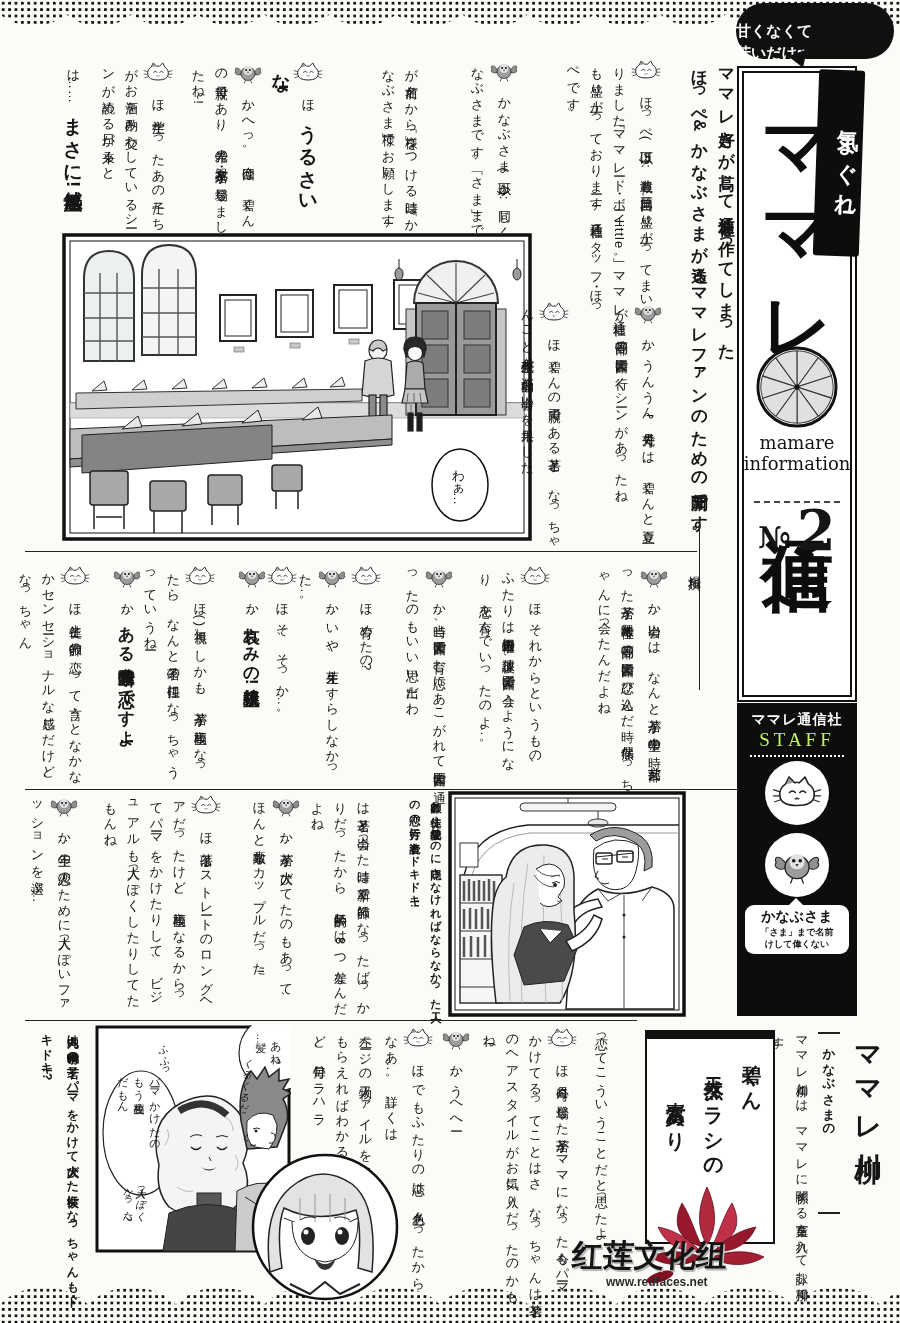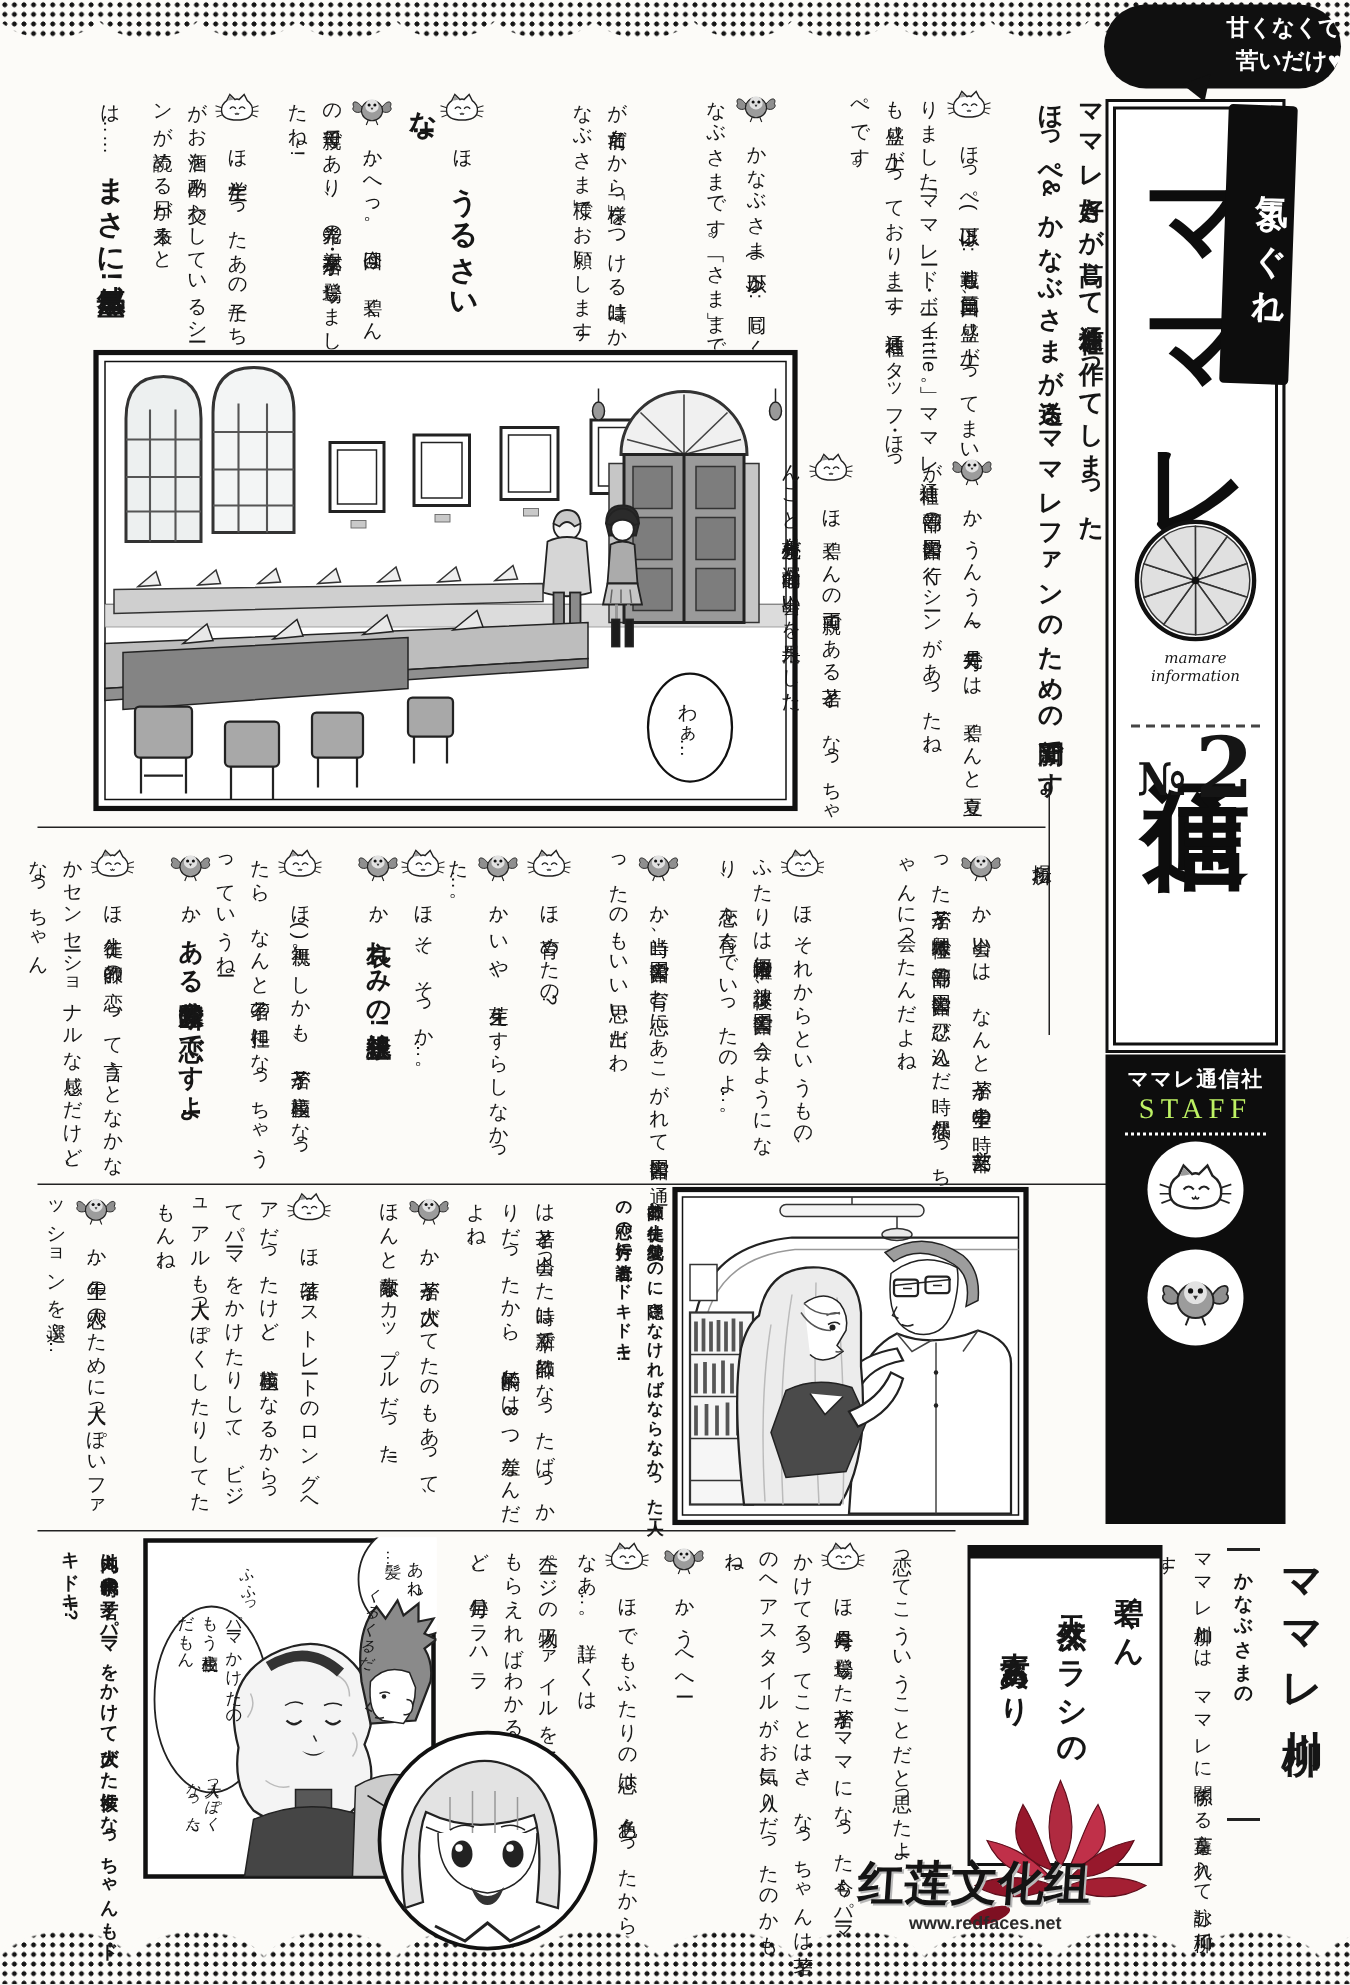--- a/index.html
+++ b/index.html
@@ -21,32 +21,32 @@
   .v{position:absolute;writing-mode:vertical-rl;text-orientation:mixed;white-space:pre-line;line-height:23px;
      font-size:13px;letter-spacing:1px;color:#161616;}
   .turn .em{font-size:19px;font-weight:700;letter-spacing:2px;}
   .turn .em2{font-size:16.5px;font-weight:700;letter-spacing:1px;}
   .b{font-weight:700;}
   .spk{width:30px;height:23px;display:inline-block;margin:1px 0 6px 0;}
   .hr{position:absolute;border-top:1.8px solid #222;}
   .vr{position:absolute;border-left:1.5px solid #222;}
   
   .bubble{position:absolute;left:736px;top:3px;width:158px;height:56px;background:#101010;border-radius:30px;
-          color:#fff;text-align:right;font-weight:700;font-size:15px;line-height:1.45;padding-top:5px;
+          color:#fff;text-align:left;font-weight:700;font-size:15px;line-height:1.45;padding-top:17px;
           box-sizing:border-box;white-space:pre-line;z-index:4;}
   .bubble-tail{position:absolute;left:792px;top:52px;width:0;height:0;border:10px solid transparent;
           border-top:16px solid #101010;transform:rotate(-20deg);z-index:4;}
   .title-box{position:absolute;left:737px;top:66px;width:120px;height:636px;background:#fff;border:2px solid #111;
           box-shadow:inset 0 0 0 3px #fff, inset 0 0 0 5px #111;box-sizing:border-box;z-index:2;}
   .title-kanji{writing-mode:vertical-rl;font-family:"Liberation Serif",serif;font-weight:700;color:#0d0d0d;
           font-size:70px;line-height:1;display:block;margin:0 auto;letter-spacing:6px;}
   .banner{position:absolute;left:816px;top:70px;width:46px;height:186px;background:#0d0d0d;color:#fff;z-index:3;
           writing-mode:vertical-rl;font-size:22px;font-weight:700;letter-spacing:5px;text-align:center;
           padding-top:8px;box-sizing:border-box;border-radius:3px;transform:rotate(2deg);}
-  .logo-sub{font-family:"DejaVu Serif",serif;font-style:italic;font-size:10px;text-align:center;line-height:1.15;}
+  .logo-sub{font-family:"DejaVu Serif",serif;font-size:18px;text-align:center;line-height:1.15;}
   .issue-row{display:flex;align-items:flex-end;justify-content:center;gap:6px;margin-top:2px;}
   .no-sign{font-family:"DejaVu Serif",serif;font-weight:700;font-size:30px;}
   .no-num{font-family:"DejaVu Serif",serif;font-weight:700;font-size:56px;line-height:0.9;}
   .dash-div{width:86px;margin:10px auto 0;border-top:2px dashed #444;}
   
   .staff-box{position:absolute;left:737px;top:703px;width:120px;height:313px;background:#0d0d0d;z-index:2;
           box-sizing:border-box;padding-top:8px;}
   .staff-org{color:#fff;font-size:14px;font-weight:700;text-align:center;letter-spacing:1px;}
   .staff-word{color:#bef264;font-family:"Liberation Serif",serif;font-size:19px;letter-spacing:4px;text-align:center;}
   .staff-div{width:78%;margin:4px auto 2px;border-top:2px dotted #fff;}
@@ -150,20 +150,25 @@
     <div class="avatar">
       <svg width="50" height="38">
           <use href="#sym-cat"></use>
         </svg>
     </div>
     <div class="avatar">
       <svg width="48" height="40">
           <use href="#sym-bird"></use>
         </svg>
     </div>
+    <div class="staff-label">
+      <div class="staff-name">かなぶさま</div>
+      <div class="staff-desc">「さま」まで名前
+けして偉くない</div>
+    </div>
   </div>
 
   <div class="v b" style="left:686px;top:58px;width:54px;height:506px;font-size:16.5px;line-height:27px;letter-spacing:1.5px;">ママレ好きが高じて通信社を作ってしまった
 ほっぺ&amp;かなぶさまが送るママレファンのための新聞です。</div>
 
   <div class="v turn" style="left:552px;top:58px;width:132px;height:258px;">
     <svg class="spk">
         <use href="#sym-cat"></use>
       </svg><span>ほっぺ(以下ほ):連載も第三回目、盛り上がってまいりました「ママレード・ボーイlittle」。ママレ通信社も盛り上がっておりまーす! 通信社スタッフ・ほっぺです。</span>
   </div>

